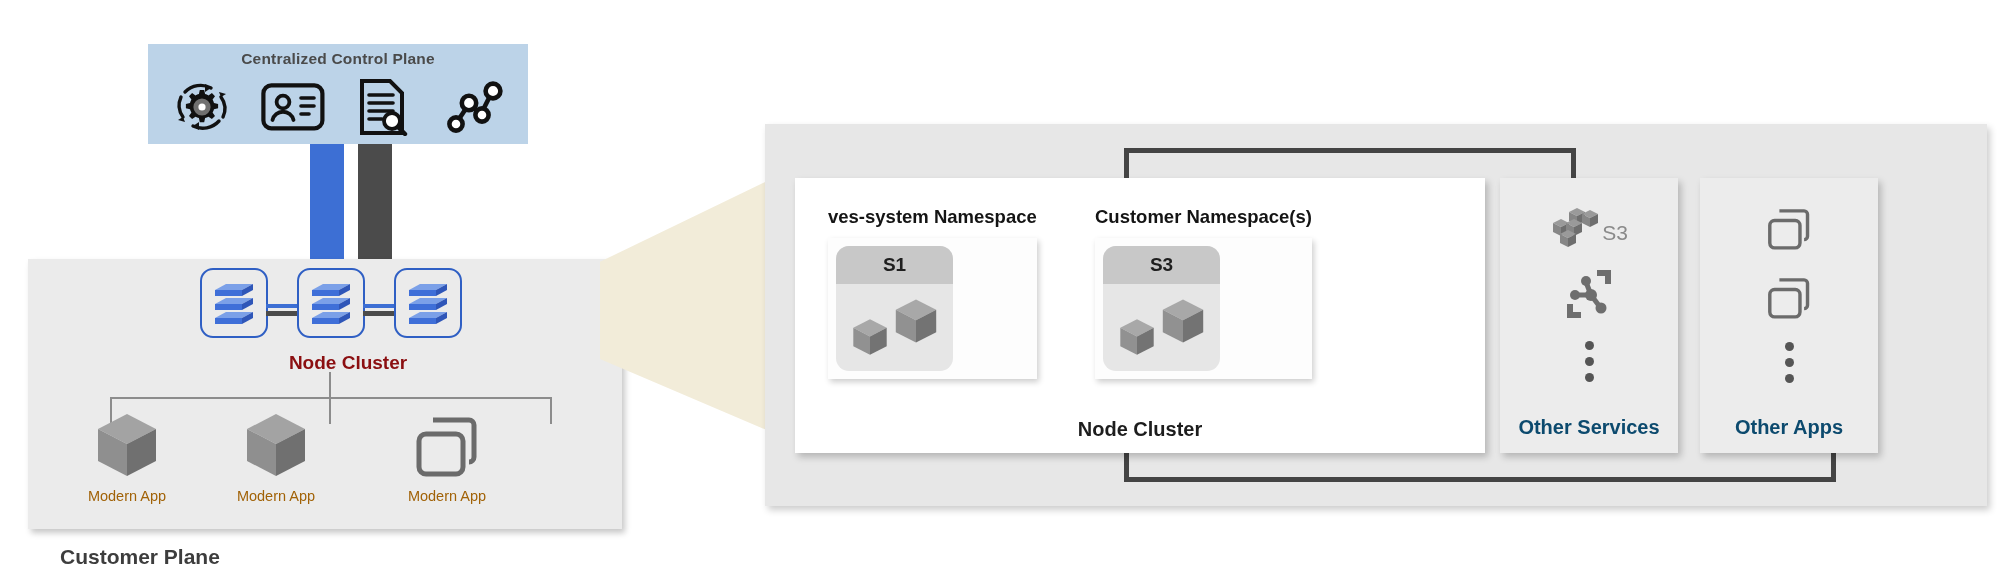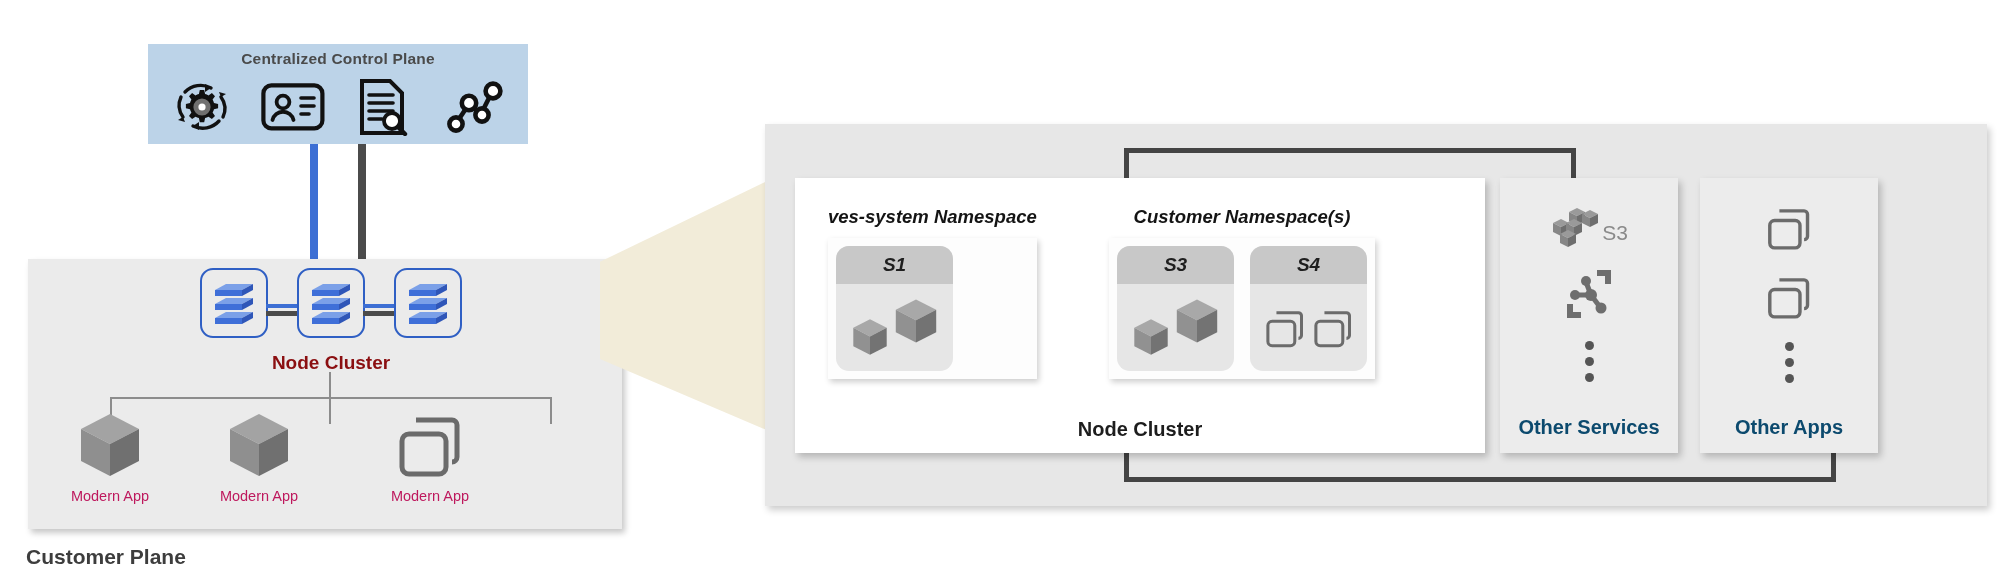--- a/index.html
+++ b/index.html
@@ -5,21 +5,21 @@
   * { box-sizing: border-box; margin: 0; padding: 0; }
   html, body {
     width: 1999px; height: 576px;
     background: #ffffff;
     font-family: "Liberation Sans", sans-serif;
     overflow: hidden;
   }
   #stage { position: relative; width: 1999px; height: 576px; }
 
   
-  .abs { position: absolute; }
+  .abs { position: absolute; padding-left: 34px; }
 
   
   #control-plane {
     left: 148px; top: 44px; width: 380px; height: 100px;
     background: #bcd3e8;
   }
   #control-plane-title {
     position: absolute; top: 6px; left: 0; width: 100%;
     text-align: center; font-size: 15.5px; font-weight: bold; color: #4a4a4a;
     letter-spacing: .2px;
@@ -70,21 +70,21 @@
   
   #tree { left: 110px; top: 372px; width: 442px; height: 52px; }
   #tree .v-stem  { position:absolute; left:219px; top:0;  width:2px; height:26px; background:#8c8c8c; }
   #tree .h-bar   { position:absolute; left:0;     top:25px;width:442px;height:2px;background:#8c8c8c; }
   #tree .v-left  { position:absolute; left:0;     top:25px;width:2px;height:27px;background:#8c8c8c; }
   #tree .v-mid   { position:absolute; left:219px; top:25px;width:2px;height:27px;background:#8c8c8c; }
   #tree .v-right { position:absolute; left:440px; top:25px;width:2px;height:27px;background:#8c8c8c; }
 
   .app-slot { position: absolute; width: 150px; text-align: center; }
   .app-slot .glyph { height: 72px; display:flex; align-items:flex-end; justify-content:center; }
-  .app-slot .cap { margin-top: 8px; font-size: 14.5px; color: #be185d; }
+  .app-slot .cap { margin-top: 8px; font-size: 14.5px; color: #a16207; }
   #app-1 { left: 35px;  top: 408px; }
   #app-2 { left: 184px; top: 408px; }
   #app-3 { left: 355px; top: 408px; }
 
   
   #funnel {
     left: 600px; top: 170px; width: 190px; height: 270px;
     background: #f2ecd9;
     clip-path: polygon(0% 34%, 100% 0%, 100% 100%, 0% 70%);
   }
@@ -109,32 +109,32 @@
   
   #nc-card {
     left: 795px; top: 178px; width: 690px; height: 275px;
     background: #ffffff;
     box-shadow: 3px 4px 7px rgba(0,0,0,.22);
   }
   #nc-label {
     position: absolute; bottom: 12px; left: 0; width: 100%;
     text-align: center; font-size: 20px; font-weight: bold; color: #1d1d1d;
   }
-  .ns-block { position: absolute; top: 28px; font-style: italic; }
+  .ns-block { position: absolute; top: 28px; }
   .ns-title {
     text-align: center; font-size: 18.5px; font-weight: bold; color: #141414;
     margin-bottom: 10px; white-space: nowrap;
   }
   .ns-inner {
     background: #fdfdfd; padding: 8px;
     box-shadow: 2px 3px 6px rgba(0,0,0,.20);
-    display: flex; gap: 16px;
+    display: flex; gap: 26px;
   }
   #ns-ves   { left: 33px;  }
-  #ns-cust  { left: 314px; }
+  #ns-cust  { left: 300px; }
 
   .svc {
     width: 117px; height: 125px; border-radius: 13px;
     background: #e6e6e6; overflow: hidden;
   }
   .svc-head {
     height: 38px; background: #c8c8c8;
     display: flex; align-items: center; justify-content: center;
     font-size: 19px; font-weight: bold; color: #1f1f1f;
   }
@@ -377,33 +377,20 @@
           <div class="svc-body">
             <svg width="38" height="42" viewBox="0 0 66 70" style="margin-top:18px">
               <path d="M33 4 L62 19 L33 34 L4 19 Z" fill="#a8a8a8"></path>
               <path d="M4 19 L33 34 L33 66 L4 51 Z" fill="#919191"></path>
               <path d="M62 19 L33 34 L33 66 L62 51 Z" fill="#737373"></path>
             </svg>
             <svg width="46" height="50" viewBox="0 0 66 70" style="margin-bottom:14px">
               <path d="M33 4 L62 19 L33 34 L4 19 Z" fill="#a8a8a8"></path>
               <path d="M4 19 L33 34 L33 66 L4 51 Z" fill="#919191"></path>
               <path d="M62 19 L33 34 L33 66 L62 51 Z" fill="#737373"></path>
-            </svg>
-          </div>
-        </div>
-        <div class="svc">
-          <div class="svc-head">S4</div>
-          <div class="svc-body">
-            <svg width="44" height="44" viewBox="0 0 72 70">
-              <path d="M22 10 h36 a5 5 0 0 1 5 5 v32 a5 5 0 0 1 -5 5" fill="none" stroke="#6b6b6b" stroke-width="5"></path>
-              <rect x="8" y="24" width="44" height="40" rx="7" fill="none" stroke="#6b6b6b" stroke-width="5"></rect>
-            </svg>
-            <svg width="44" height="44" viewBox="0 0 72 70">
-              <path d="M22 10 h36 a5 5 0 0 1 5 5 v32 a5 5 0 0 1 -5 5" fill="none" stroke="#6b6b6b" stroke-width="5"></path>
-              <rect x="8" y="24" width="44" height="40" rx="7" fill="none" stroke="#6b6b6b" stroke-width="5"></rect>
             </svg>
           </div>
         </div>
       </div>
     </div>
 
     <div id="nc-label">Node Cluster</div>
   </div>
 
   <div class="side-col" id="col-services">

